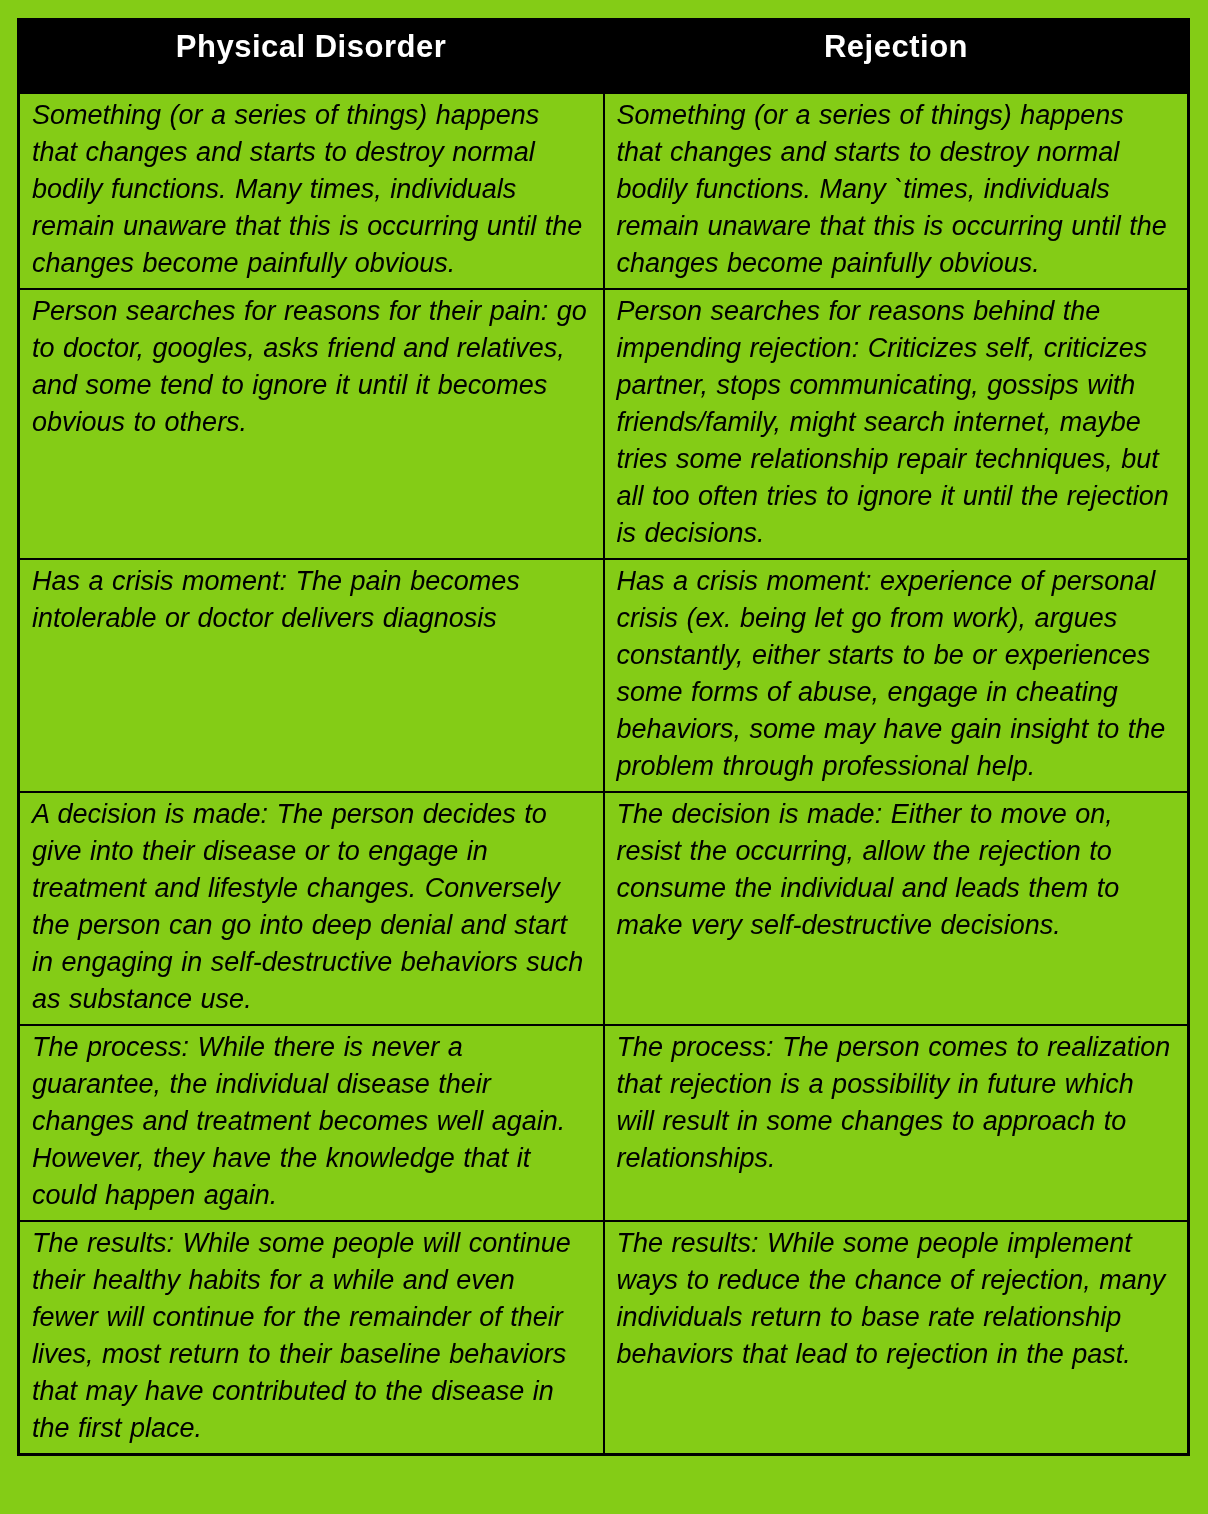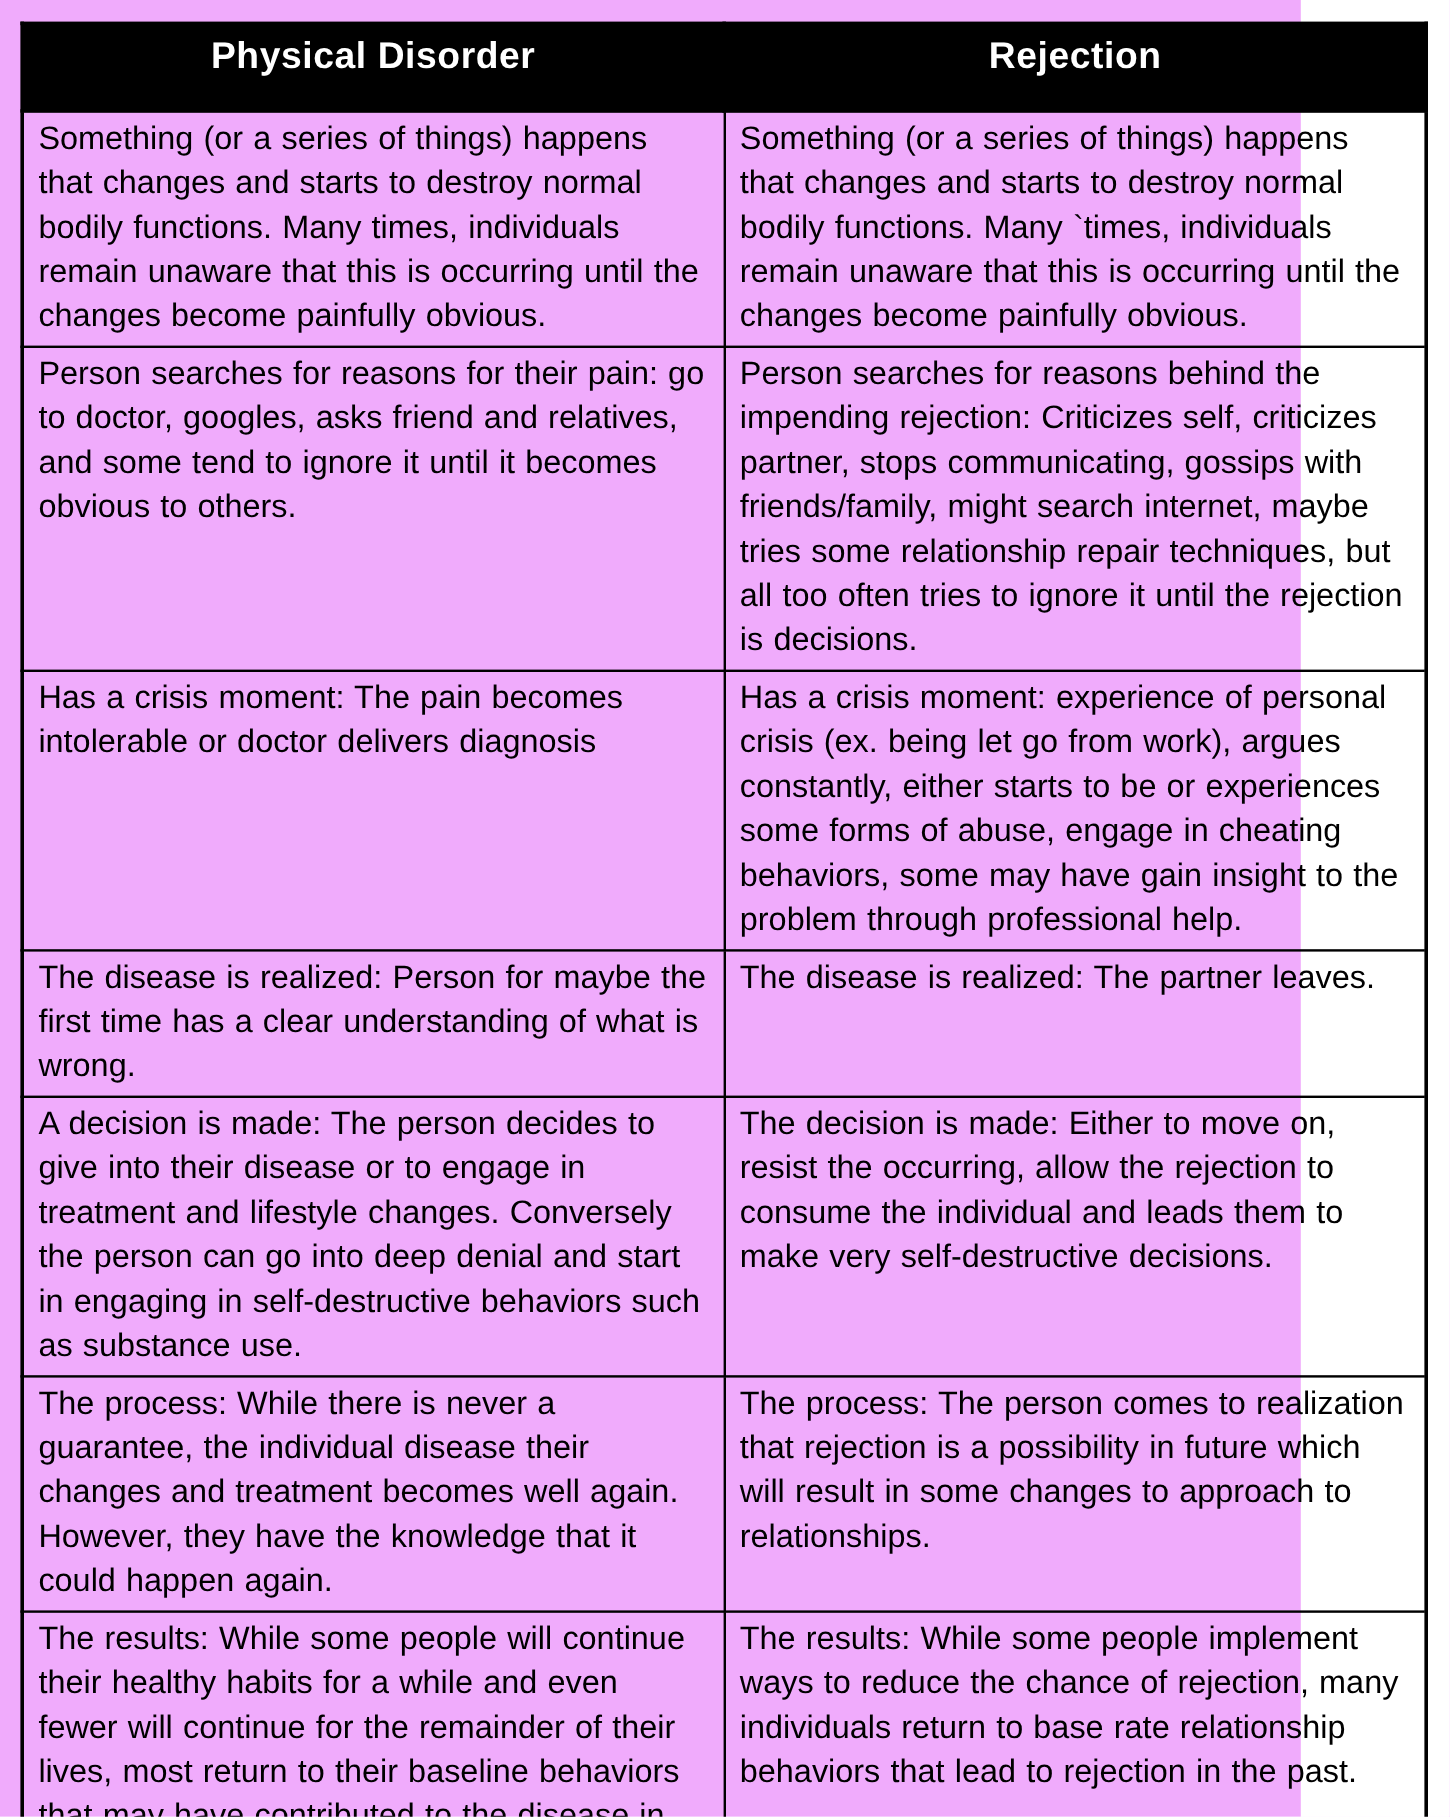--- a/index.html
+++ b/index.html
@@ -3,23 +3,23 @@
 <meta charset="utf-8">
 <style>
   html, body {
     margin: 0;
     padding: 0;
     background: #ffffff;
     font-family: "Liberation Sans", "DejaVu Sans", sans-serif;
     color: #000000;
   }
   .page {
-    width: 1084px;
+    width: 1208px;
     height: 1514px;
-    background: #f0abfc;
+    background: #84cc16;
     box-sizing: border-box;
     padding: 18px 17px 0 17px;
   }
   table.comparison {
     width: 1173px;
     border-collapse: collapse;
     table-layout: fixed;
     border: 3px solid #000000;
   }
   table.comparison col { width: 50%; }
@@ -36,20 +36,21 @@
     letter-spacing: 0.5px;
   }
   td.body-cell {
     border: 2px solid #000000;
     vertical-align: top;
     padding: 3px 14px 6px 12px;
     font-size: 27px;
     line-height: 37px;
     text-align: left;
     word-spacing: 1px;
+    font-style: italic;
   }
   tr.r0 { height: 190px; }
   tr.r1 { height: 253px; }
   tr.r2 { height: 223px; margin-left: 44px; }
   tr.r3 { height: 109px; }
   tr.r4 { height: 224px; }
   tr.r5 { height: 184px; }
   tr.r6 { height: 214px; }
 </style>
 </head>
@@ -73,24 +74,20 @@
         <td class="body-cell">Something (or a series of things) happens that changes and starts to destroy normal bodily functions. Many `times, individuals remain unaware that this is occurring until the changes become painfully obvious.</td>
       </tr>
       <tr class="r1">
         <td class="body-cell">Person searches for reasons for their pain: go to doctor, googles, asks friend and relatives, and some tend to ignore it until it becomes obvious to others.</td>
         <td class="body-cell">Person searches for reasons behind the impending rejection: Criticizes self, criticizes partner, stops communicating, gossips with friends/family, might search internet, maybe tries some relationship repair techniques, but all too often tries to ignore it until the rejection is decisions.</td>
       </tr>
       <tr class="r2">
         <td class="body-cell">Has a crisis moment: The pain becomes intolerable or doctor delivers diagnosis</td>
         <td class="body-cell">Has a crisis moment: experience of personal crisis (ex. being let go from work), argues constantly, either starts to be or experiences some forms of abuse, engage in cheating behaviors, some may have gain insight to the problem through professional help.</td>
       </tr>
-      <tr class="r3">
-        <td class="body-cell">The disease is realized: Person for maybe the first time has a clear understanding of what is wrong.</td>
-        <td class="body-cell">The disease is realized: The partner leaves.</td>
-      </tr>
       <tr class="r4">
         <td class="body-cell">A decision is made: The person decides to give into their disease or to engage in treatment and lifestyle changes. Conversely the person can go into deep denial and start in engaging in self-destructive behaviors such as substance use.</td>
         <td class="body-cell">The decision is made: Either to move on, resist the occurring, allow the rejection to consume the individual and leads them to make very self-destructive decisions.</td>
       </tr>
       <tr class="r5">
         <td class="body-cell">The process: While there is never a guarantee, the individual disease their changes and treatment becomes well again. However, they have the knowledge that it could happen again.</td>
         <td class="body-cell">The process: The person comes to realization that rejection is a possibility in future which will result in some changes to approach to relationships.</td>
       </tr>
       <tr class="r6">
         <td class="body-cell">The results: While some people will continue their healthy habits for a while and even fewer will continue for the remainder of their lives, most return to their baseline behaviors that may have contributed to the disease in the first place.</td>

